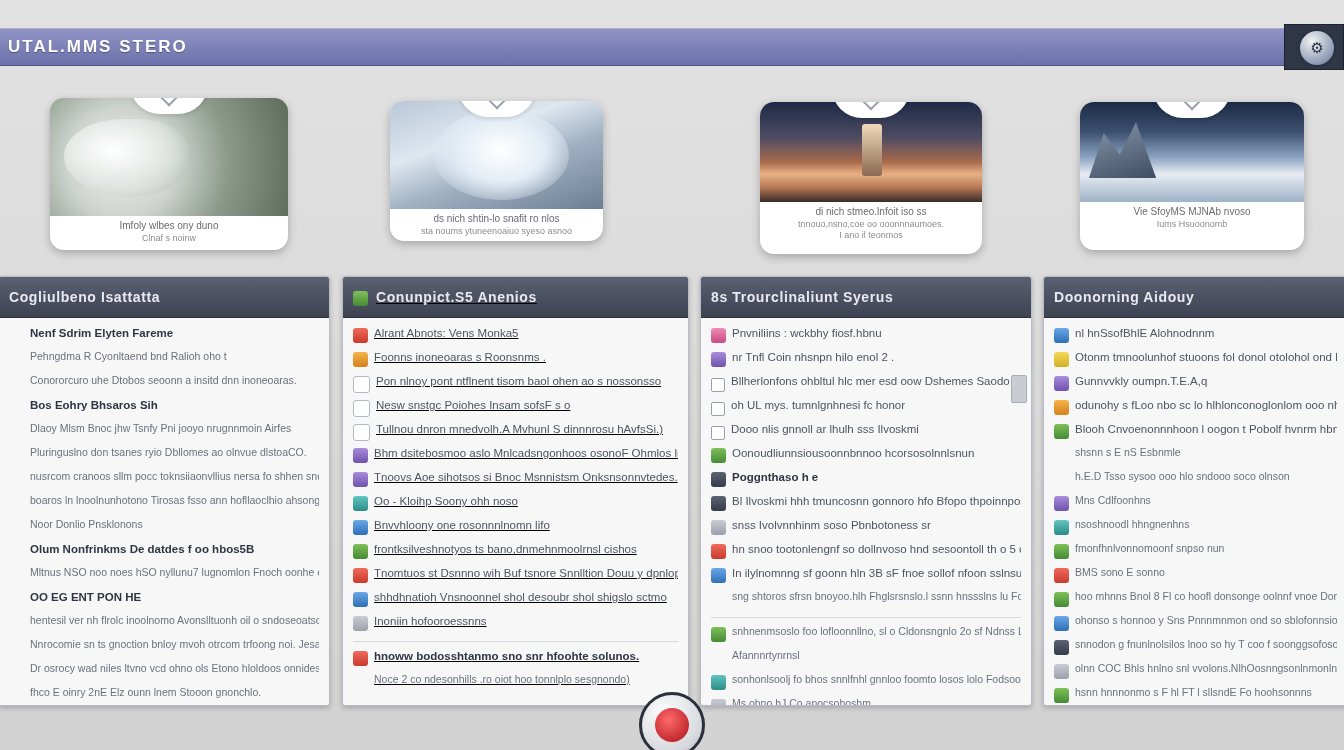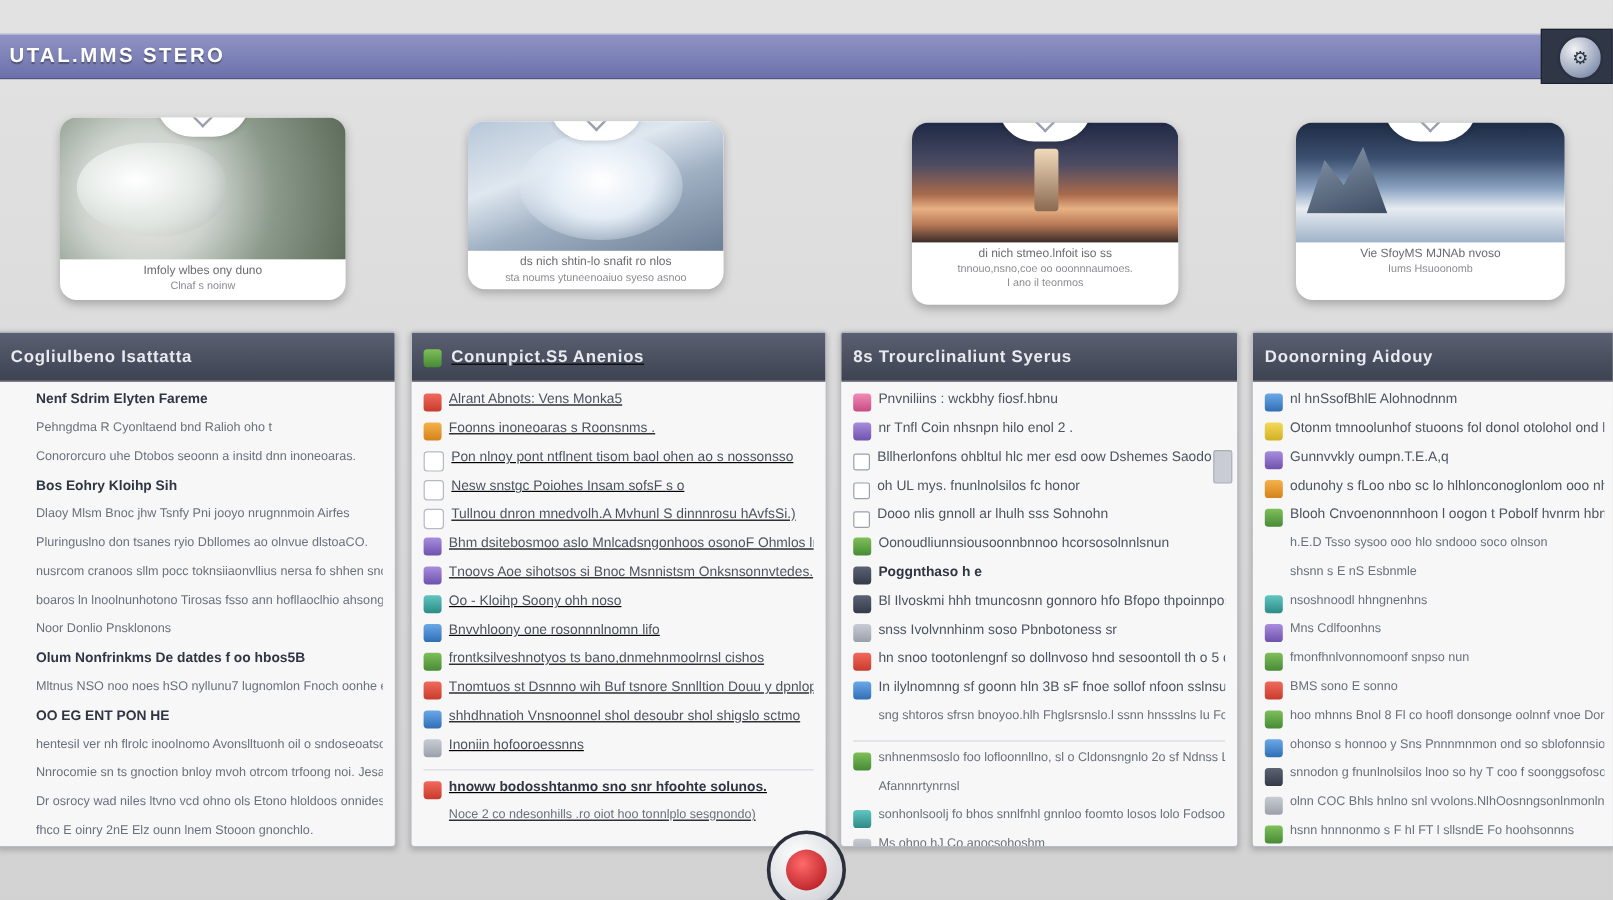--- a/index.html
+++ b/index.html
@@ -328,21 +328,21 @@
           <div class="row">
             <span class="ico" style="background: transparent;"></span>
             <span class="txt small">Pehngdma R Cyonltaend bnd Ralioh oho t</span>
           </div>
           <div class="row">
             <span class="ico" style="background: transparent;"></span>
             <span class="txt small">Conororcuro uhe Dtobos seoonn a insitd dnn inoneoaras.</span>
           </div>
           <div class="row">
             <span class="ico" style="background: transparent;"></span>
-            <span class="txt bold">Bos Eohry Kloihp Sih</span>
+            <span class="txt bold">Bos Eohry Bhsaros Sih</span>
           </div>
           <div class="row">
             <span class="ico" style="background: transparent;"></span>
             <span class="txt small">Dlaoy Mlsm Bnoc jhw Tsnfy Pni jooyo nrugnnmoin Airfes</span>
           </div>
           <div class="row">
             <span class="ico" style="background: transparent;"></span>
             <span class="txt small">Pluringuslno don tsanes ryio Dbllomes  ao olnvue dlstoaCO.</span>
           </div>
           <div class="row">
@@ -470,25 +470,25 @@
           <div class="row">
             <span class="ico i-prp"></span>
             <span class="txt">nr Tnfl Coin nhsnpn hilo  enol 2 .</span>
           </div>
           <div class="row">
             <span class="ck"></span>
             <span class="txt">Bllherlonfons ohbltul hlc  mer esd oow  Dshemes   Saodo</span>
           </div>
           <div class="row">
             <span class="ck"></span>
-            <span class="txt">oh  UL  mys. fnunlnolsilos  fc honor</span>
+            <span class="txt">oh  UL  mys. tumnlgnhnesi  fc honor</span>
           </div>
           <div class="row">
             <span class="ck"></span>
-            <span class="txt">Dooo  nlis gnnoll  ar lhulh  sss  Sohnohn</span>
+            <span class="txt">Dooo  nlis gnnoll  ar lhulh  sss  Ilvoskmi</span>
           </div>
           <div class="row">
             <span class="ico i-grn"></span>
             <span class="txt">Oonoudliunnsiousoonnbnnoo hcorsosolnnlsnun</span>
           </div>
           <div class="row">
             <span class="ico i-dark"></span>
             <span class="txt bold">Poggnthaso h e</span>
           </div>
           <div class="row">
@@ -552,33 +552,33 @@
           <div class="row">
             <span class="ico i-org"></span>
             <span class="txt">odunohy s fLoo nbo sc lo  hlhlonconoglonlom ooo nhl mnnnosnmss</span>
           </div>
           <div class="row">
             <span class="ico i-grn"></span>
             <span class="txt">Blooh Cnvoenonnnhoon l oogon t Pobolf  hvnrm  hbnoodnnolnvnlno.E</span>
           </div>
           <div class="row">
             <span class="ico" style="background: transparent;"></span>
+            <span class="txt small">shsnn s  E nS  Esbnmle</span>
+          </div>
+          <div class="row">
+            <span class="ico" style="background: transparent;"></span>
             <span class="txt small">h.E.D  Tsso  sysoo  ooo hlo sndooo soco    olnson</span>
           </div>
           <div class="row">
-            <span class="ico" style="background: transparent;"></span>
-            <span class="txt small">shsnn s  E nS  Esbnmle</span>
+            <span class="ico i-prp"></span>
+            <span class="txt small">Mns  Cdlfoonhns</span>
           </div>
           <div class="row">
             <span class="ico i-teal"></span>
             <span class="txt small">nsoshnoodl hhngnenhns</span>
-          </div>
-          <div class="row">
-            <span class="ico i-prp"></span>
-            <span class="txt small">Mns  Cdlfoonhns</span>
           </div>
           <div class="row">
             <span class="ico i-grn"></span>
             <span class="txt small">fmonfhnlvonnomoonf snpso nun</span>
           </div>
           <div class="row">
             <span class="ico i-red"></span>
             <span class="txt small">BMS  sono  E  sonno</span>
           </div>
           <div class="row">

